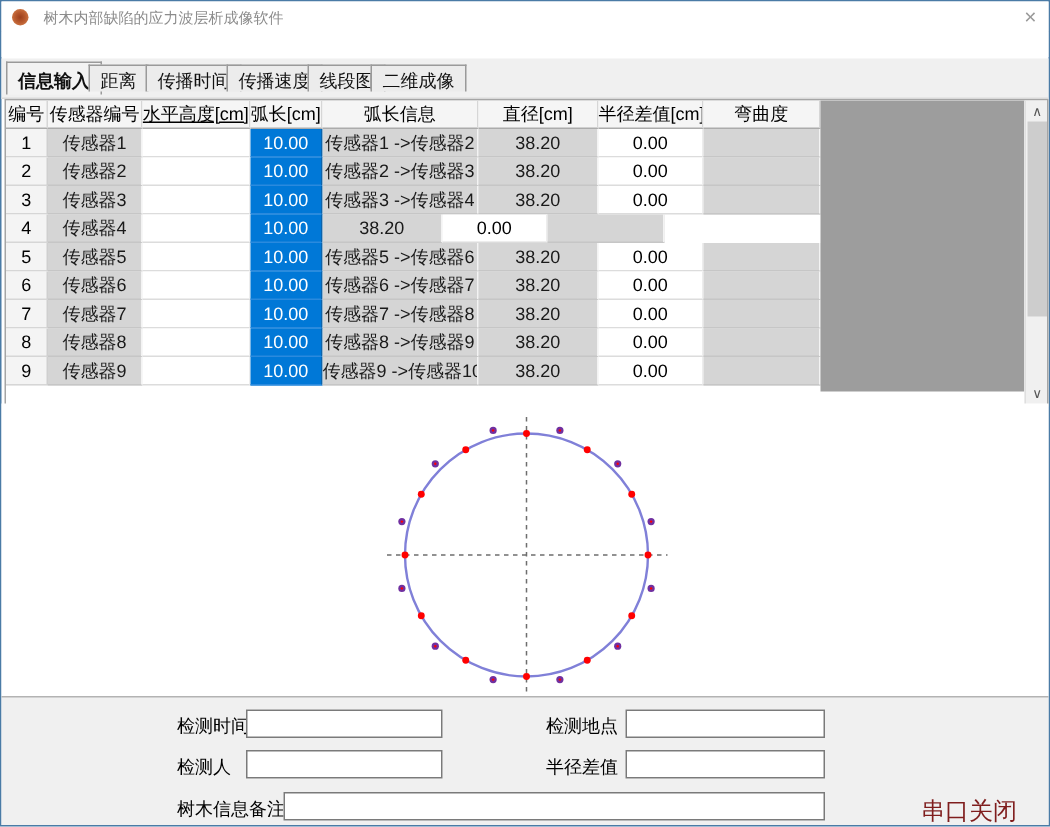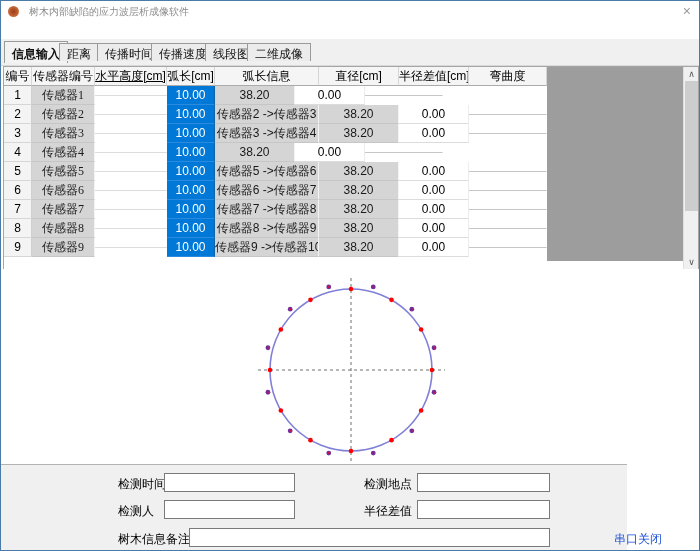--- a/index.html
+++ b/index.html
@@ -20,46 +20,46 @@
   
   .tabstrip{position:absolute;left:0;top:38px;width:100%;height:26px;background:#f0f0f0;border-bottom:1px solid #d9d9d9;}
   .tab{position:absolute;top:4px;height:18px;padding:2px 7px 0 7px;font-size:12px;color:#111;
     background:#ececec;border:1px solid #9a9a9a;border-bottom:none;box-sizing:border-box;cursor:pointer;white-space:nowrap;}
   .tab.selected{top:2px;height:22px;font-weight:bold;background:#f3f3f3;padding-top:4px;}
 
   
   .grid{position:absolute;left:2px;top:65px;width:694px;height:203px;background:#fff;border:1px solid #a5a5a5;}
   .grid-inner{position:absolute;left:0;top:0;right:15px;bottom:0;overflow:hidden;}
   .filler{position:absolute;left:543px;top:0;width:136px;height:194px;background:#9d9d9d;}
-  .tr{display:flex;height:19px;align-items:center;}
+  .tr{display:flex;height:19px;}
   .tr.head{height:19px;}
   .td{box-sizing:border-box;font-size:12px;line-height:18px;text-align:center;overflow:hidden;white-space:nowrap;
     border-right:1px solid #ededed;border-bottom:1px solid #e3e3e3;}
   .td.hd{background:#f5f5f5;color:#000;border-right:1px solid #d6d6d6;border-bottom:1px solid #ababab;}
   .td.num{background:#f4f4f4;border-right:1px solid #cfcfcf;border-bottom:1px solid #d6d6d6;}
   .td.gray{background:#d5d5d5;border-right:1px solid #f3f3f3;border-bottom:1px solid #c6c6c6;color:#1a1a1a;}
   .td.white{background:#ffffff;border-bottom:1px solid #dcdcdc;}
   .td.blue{background:#0078d7;color:#fff;border-right:1px solid #0b63ab;border-bottom:1px solid #2a8ade;}
-  .c0{width:28px;}.c1{width:63px;font-family:Liberation Serif, serif;}.c2{width:72px;text-decoration:underline;}.c3{width:48px;}.c4{width:104px;}.c5{width:80px;}.c6{width:70px;}.c7{width:78px;}
+  .c0{width:28px;}.c1{width:63px;}.c2{width:72px;text-decoration:underline;}.c3{width:48px;}.c4{width:104px;}.c5{width:80px;}.c6{width:70px;}.c7{width:78px;}
 
   
   .vscroll{position:absolute;right:0;top:0;width:15px;height:100%;background:#f0f0f0;border-left:1px solid #dfdfdf;box-sizing:border-box;}
   .vs-arrow{position:absolute;left:0;width:15px;height:15px;font-size:9px;color:#555;text-align:center;line-height:15px;cursor:pointer;}
   .vs-up{top:0;}
   .vs-down{bottom:0;}
   .vs-thumb{position:absolute;left:1px;top:14px;width:13px;height:130px;background:#cdcdcd;cursor:pointer;}
 
   
   .canvas{position:absolute;left:0;top:268px;width:698px;height:195px;background:#fff;}
 
   
-  .bottom-panel{position:absolute;left:0;top:463px;width:626px;height:86px;background:#f0f0f0;border-top:1px solid #b3b3b3;box-sizing:border-box;}
+  .bottom-panel{position:absolute;left:0;top:463px;width:698px;height:86px;background:#f0f0f0;border-top:1px solid #b3b3b3;box-sizing:border-box;}
   .bp-label{position:absolute;font-size:12px;color:#000;white-space:nowrap;}
   .bp-input{position:absolute;height:19px;background:#fff;border:1px solid #7a7a7a;box-sizing:border-box;font-size:12px;padding:0 3px;font-family:inherit;}
-  .serial-status{position:absolute;left:613px;top:66px;font-size:12px;color:#1d4ed8;white-space:nowrap;}
+  .serial-status{position:absolute;left:613px;top:66px;font-size:16px;color:#7f1d1d;white-space:nowrap;}
 </style>
 </head>
 <body>
 
 <div class="window">
 
   <div class="titlebar">
     <span class="app-icon"></span>
     <span class="title-text">树木内部缺陷的应力波层析成像软件</span>
     <span class="close-btn">×</span>
@@ -94,20 +94,21 @@
         <div class="td hd c5">直径[cm]</div>
         <div class="td hd c6">半径差值[cm]</div>
         <div class="td hd c7">弯曲度</div>
       </div>
       <div id="rows">
     <div class="tr">
       <div class="td num  c0">1</div>
       <div class="td gray c1">传感器1</div>
       <div class="td white c2"></div>
       <div class="td blue c3">10.00</div>
+      <div class="td gray c4">传感器1 -&gt;传感器2</div>
       <div class="td gray c5">38.20</div>
       <div class="td white c6">0.00</div>
       <div class="td gray c7"></div>
     </div>
 
     <div class="tr">
       <div class="td num  c0">2</div>
       <div class="td gray c1">传感器2</div>
       <div class="td white c2"></div>
       <div class="td blue c3">10.00</div>

